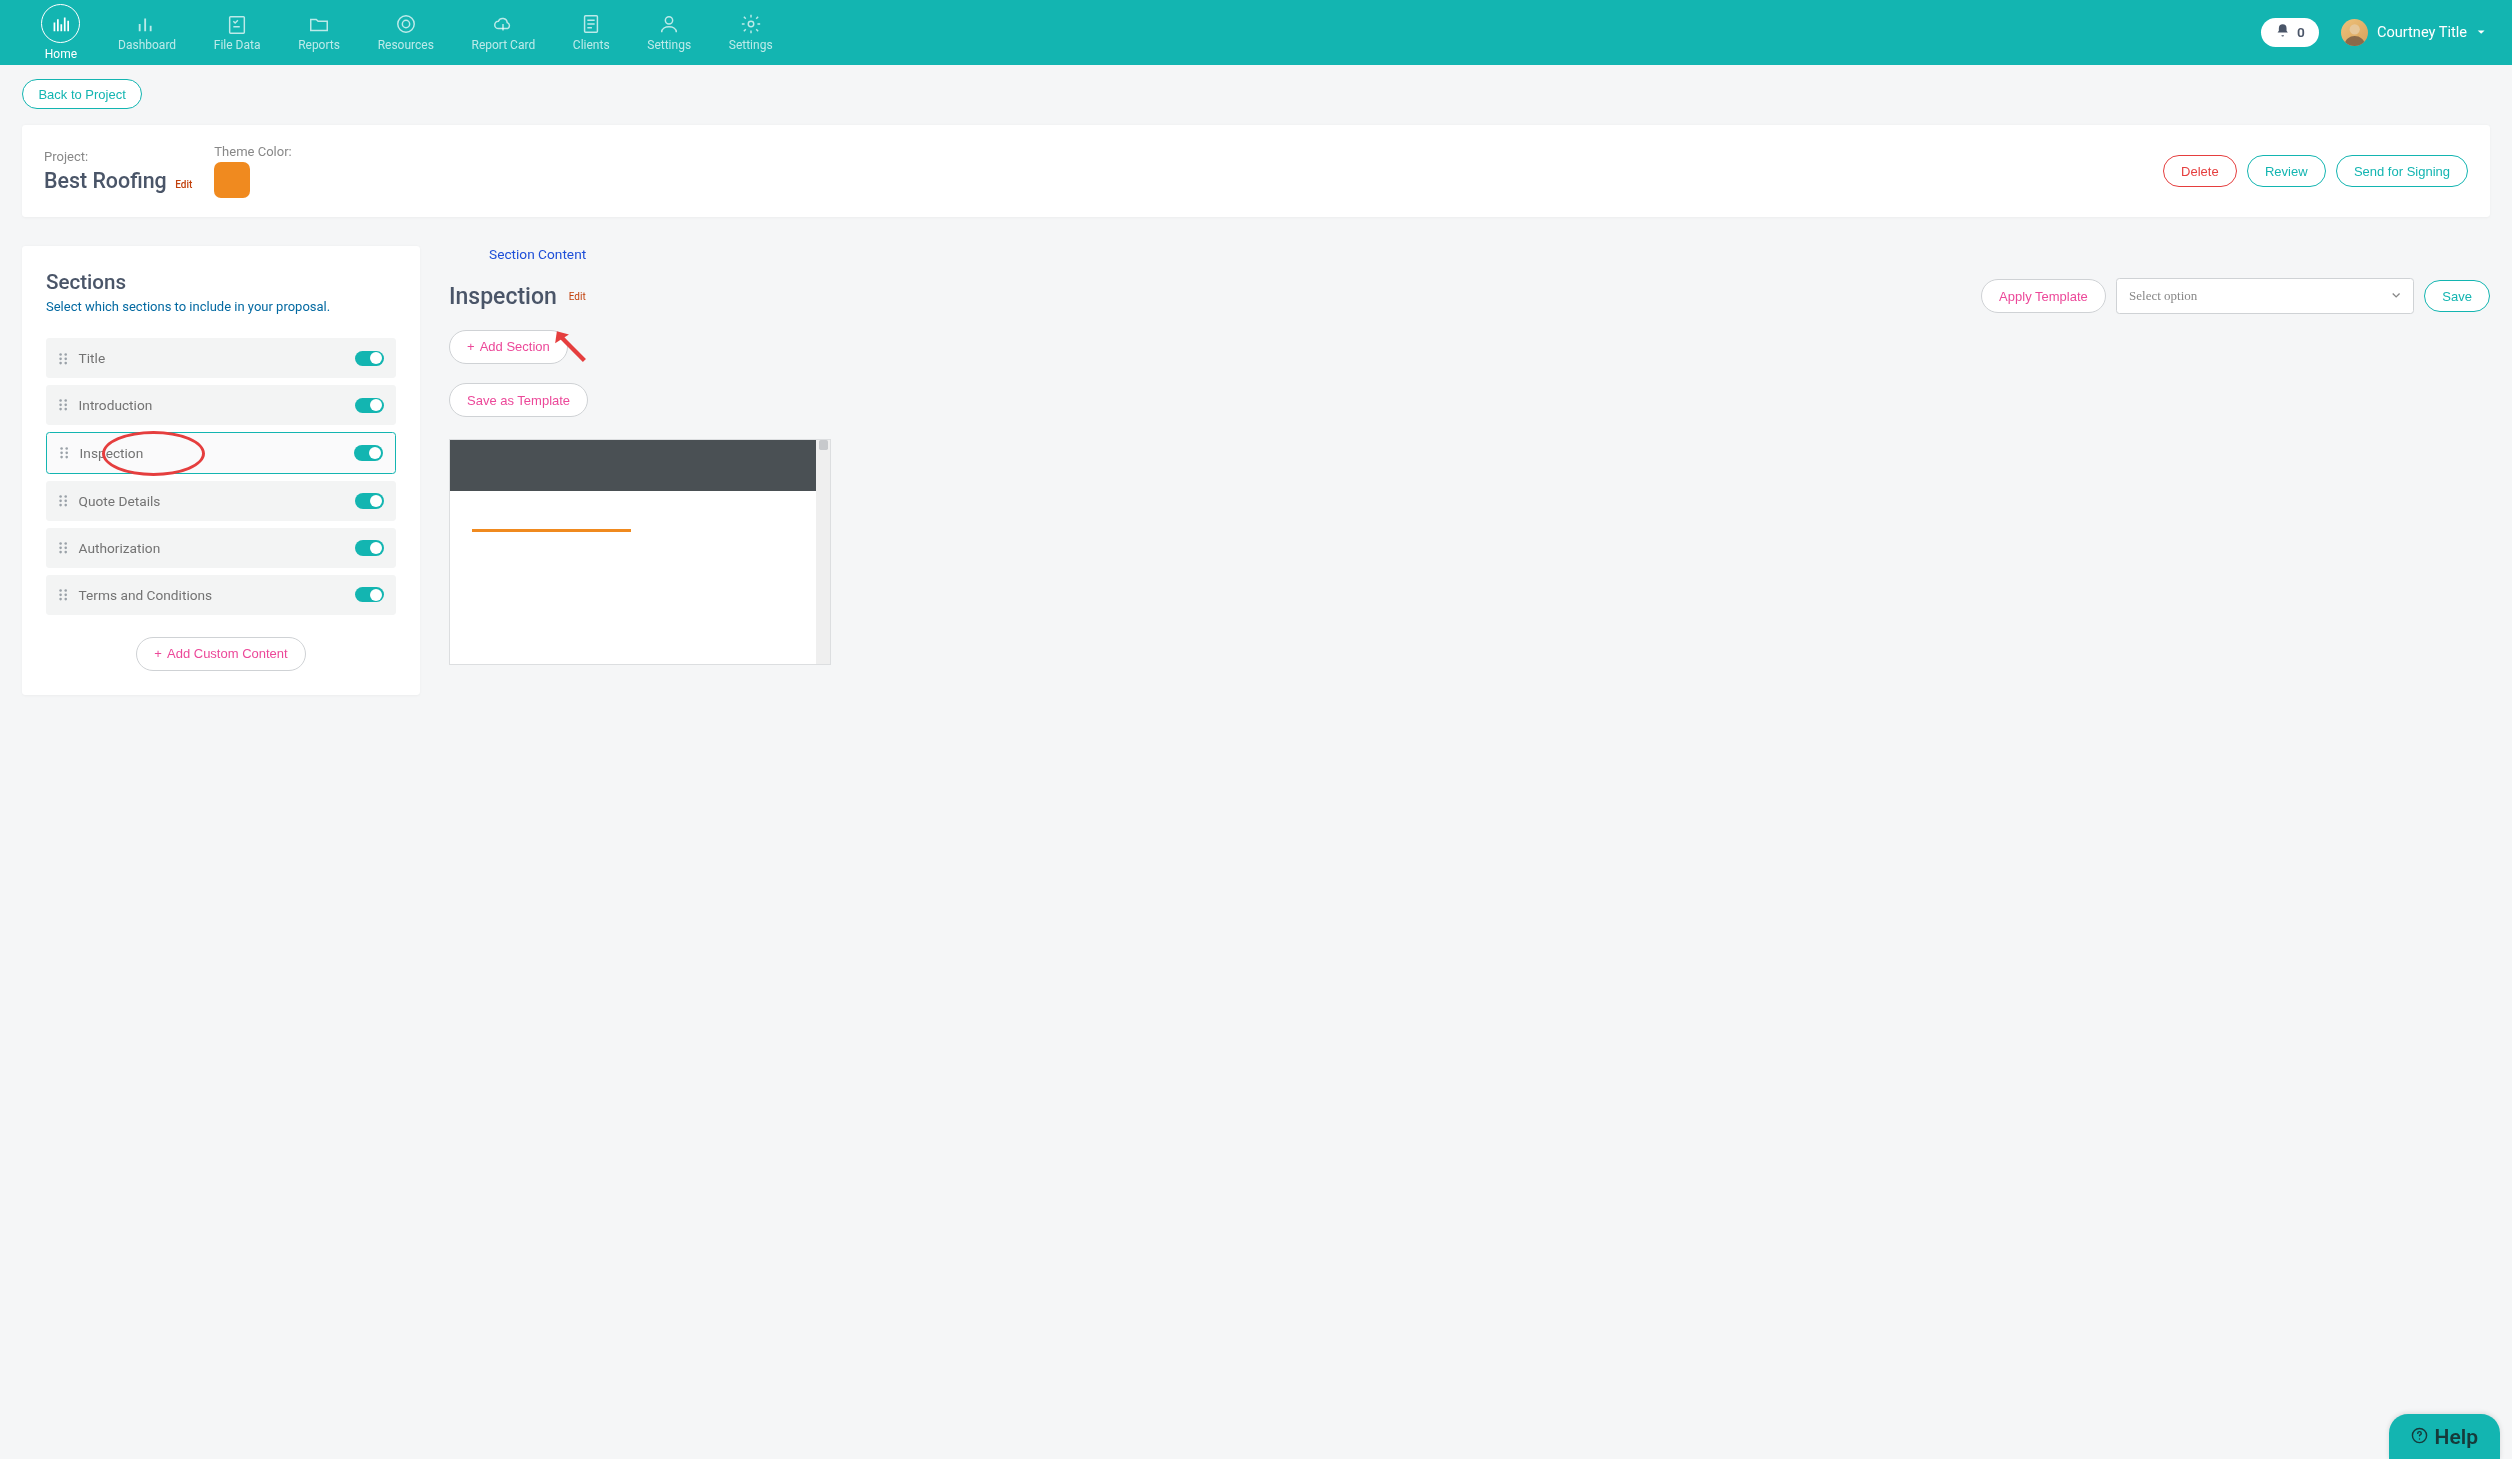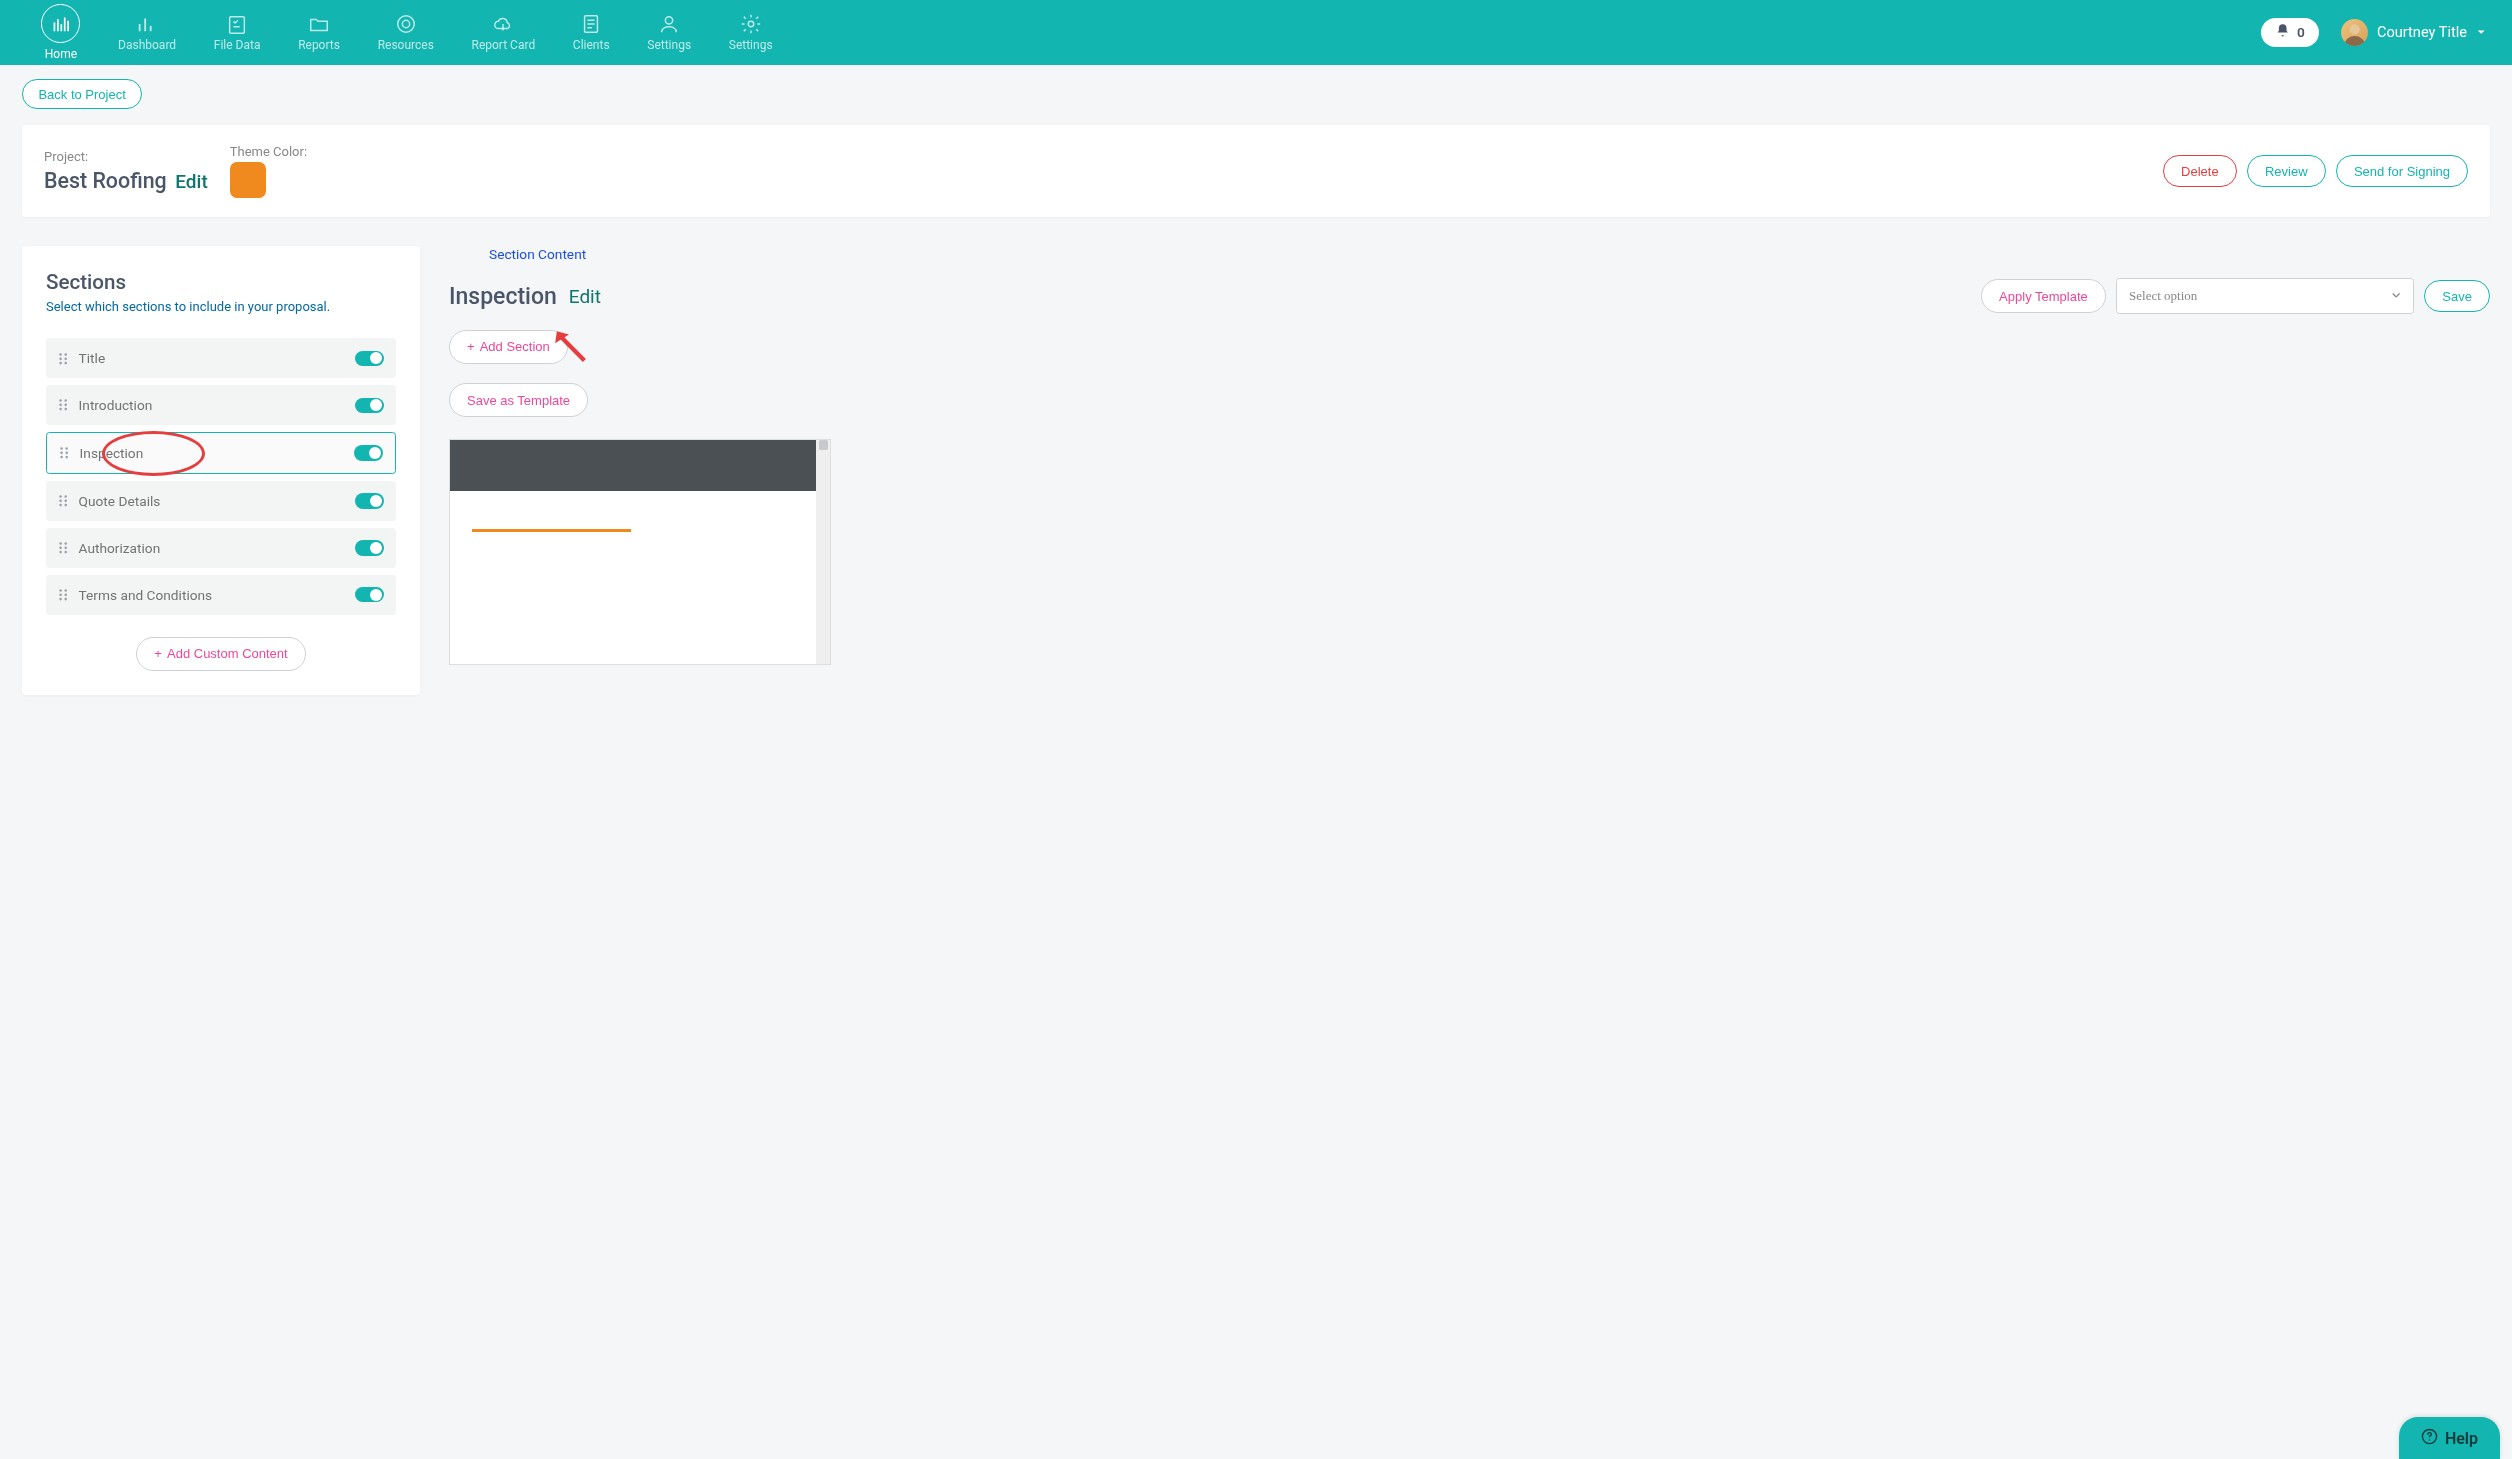--- a/index.html
+++ b/index.html
@@ -16,21 +16,21 @@
     .notif-pill { background: #fff; border-radius: 15.4px; padding: 5.1px 13.7px; display: flex; align-items: center; gap: 6.9px; font-weight: 600; color: #4a5568; margin-right: 15.4px; }
     .user-area { display: flex; align-items: center; gap: 8.6px; color: #fff; font-size: 14.6px; cursor: pointer; }
     .avatar { width: 27.4px; height: 27.4px; border-radius: 50%; background: linear-gradient(135deg,#f0c27b,#d4a15a); overflow: hidden; display:flex; align-items:center; justify-content:center; }
 
     .below-nav { padding: 13.7px 22px 0; }
     .back-btn { display: inline-block; border: 1.3px solid #13b5b1; color: #13b5b1; background: #fff; border-radius: 19px; padding: 6.9px 15.4px; font-size: 13px; cursor: pointer; }
 
     .project-bar { background: #fff; margin: 15.4px 22px 0; border-radius: 3.4px; padding: 19px 22px; display: flex; align-items: center; gap: 22px; box-shadow: 0 0.9px 2.6px rgba(0,0,0,0.04); }
     .proj-block .lbl { color: #888; font-size: 13px; margin-bottom: 3.4px; }
     .proj-name { font-size: 21.4px; font-weight: 500; color: #4a5568; display:flex; align-items:baseline; gap:8.6px; }
-    .edit-link { color: #0f766e; font-size: 19px; cursor: pointer; }
+    .edit-link { color: #c2410c; font-size: 10px; cursor: pointer; }
     .theme-swatch { width: 36px; height: 36px; border-radius: 6.9px; background: #f08a1f; }
     .proj-actions { margin-left: auto; display: flex; gap: 10.3px; }
     .pill-btn { border-radius: 19px; padding: 7.7px 17px; font-size: 13px; background: #fff; cursor: pointer; }
     .pill-red { border: 1.3px solid #e53e3e; color: #e53e3e; }
     .pill-teal { border: 1.3px solid #13b5b1; color: #13b5b1; }
 
     .main-area { display: flex; gap: 29px; padding: 29px 22px; align-items: flex-start; }
     .sections-card { background: #fff; border-radius: 3.4px; width: 398px; padding: 24px; box-shadow: 0 0.9px 2.6px rgba(0,0,0,0.04); }
     .sections-card h2 { font-size: 20.6px; font-weight: 500; color: #4a5568; margin-bottom: 5.1px; }
     .sections-card .sub { color: #0369a1; font-size: 13px; margin-bottom: 24px; }
@@ -55,21 +55,21 @@
     .sc-buttons { display:flex; flex-direction: column; gap: 19px; align-items: flex-start; margin-bottom: 22px; position:relative; }
 
     .red-arrow { position:absolute; left:101px; top:-3.4px; pointer-events:none; }
 
     .preview-frame { width: 382px; height: 226px; background: #fff; border: 0.9px solid #dcdee0; margin-left: 0; position:relative; }
     .preview-scroll { position:absolute; right:0; top:0; bottom:0; width:13.7px; background:#efefef; }
     .preview-scroll::before { content:''; position:absolute; top:0; left:2.6px; width:8.6px; height:10.3px; background:#c7c9cc; border-radius:1.7px; }
     .preview-topbar { height: 51px; background: #4a5054; }
     .preview-divider { margin: 38px 22px 0; height: 2.6px; width: 159px; background: #f08a1f; }
 
-    .help-pill { position: fixed; right: 12px; bottom: 0; background: #13b5b1; color: #163a3a; border-radius: 19px 19px 0 0; padding: 10.3px 22px; font-size: 16px; font-weight: 600; display:flex; align-items:center; gap:6.9px; cursor:pointer; box-shadow: 0 -0.9px 5.1px rgba(0,0,0,0.12); }
+    .help-pill { position: fixed; right: 12px; bottom: 0; background: #13b5b1; color: #163a3a; border-radius: 19px 19px 0 0; padding: 10.3px 22px; font-size: 21px; font-weight: 600; display:flex; align-items:center; gap:6.9px; cursor:pointer; box-shadow: 0 -0.9px 5.1px rgba(0,0,0,0.12); }
   </style>
 </head>
 <body>
 
 <div class="top-nav">
   <div class="nav-item active">
     <span class="nav-icon-circle">
       <svg width="20.6" height="20.6" viewBox="0 0 24 24" fill="none">
           <path d="M4 20V10M8 20V6M12 20V12M16 20V4M20 20V8" stroke="white" stroke-width="2"></path>
         </svg>

